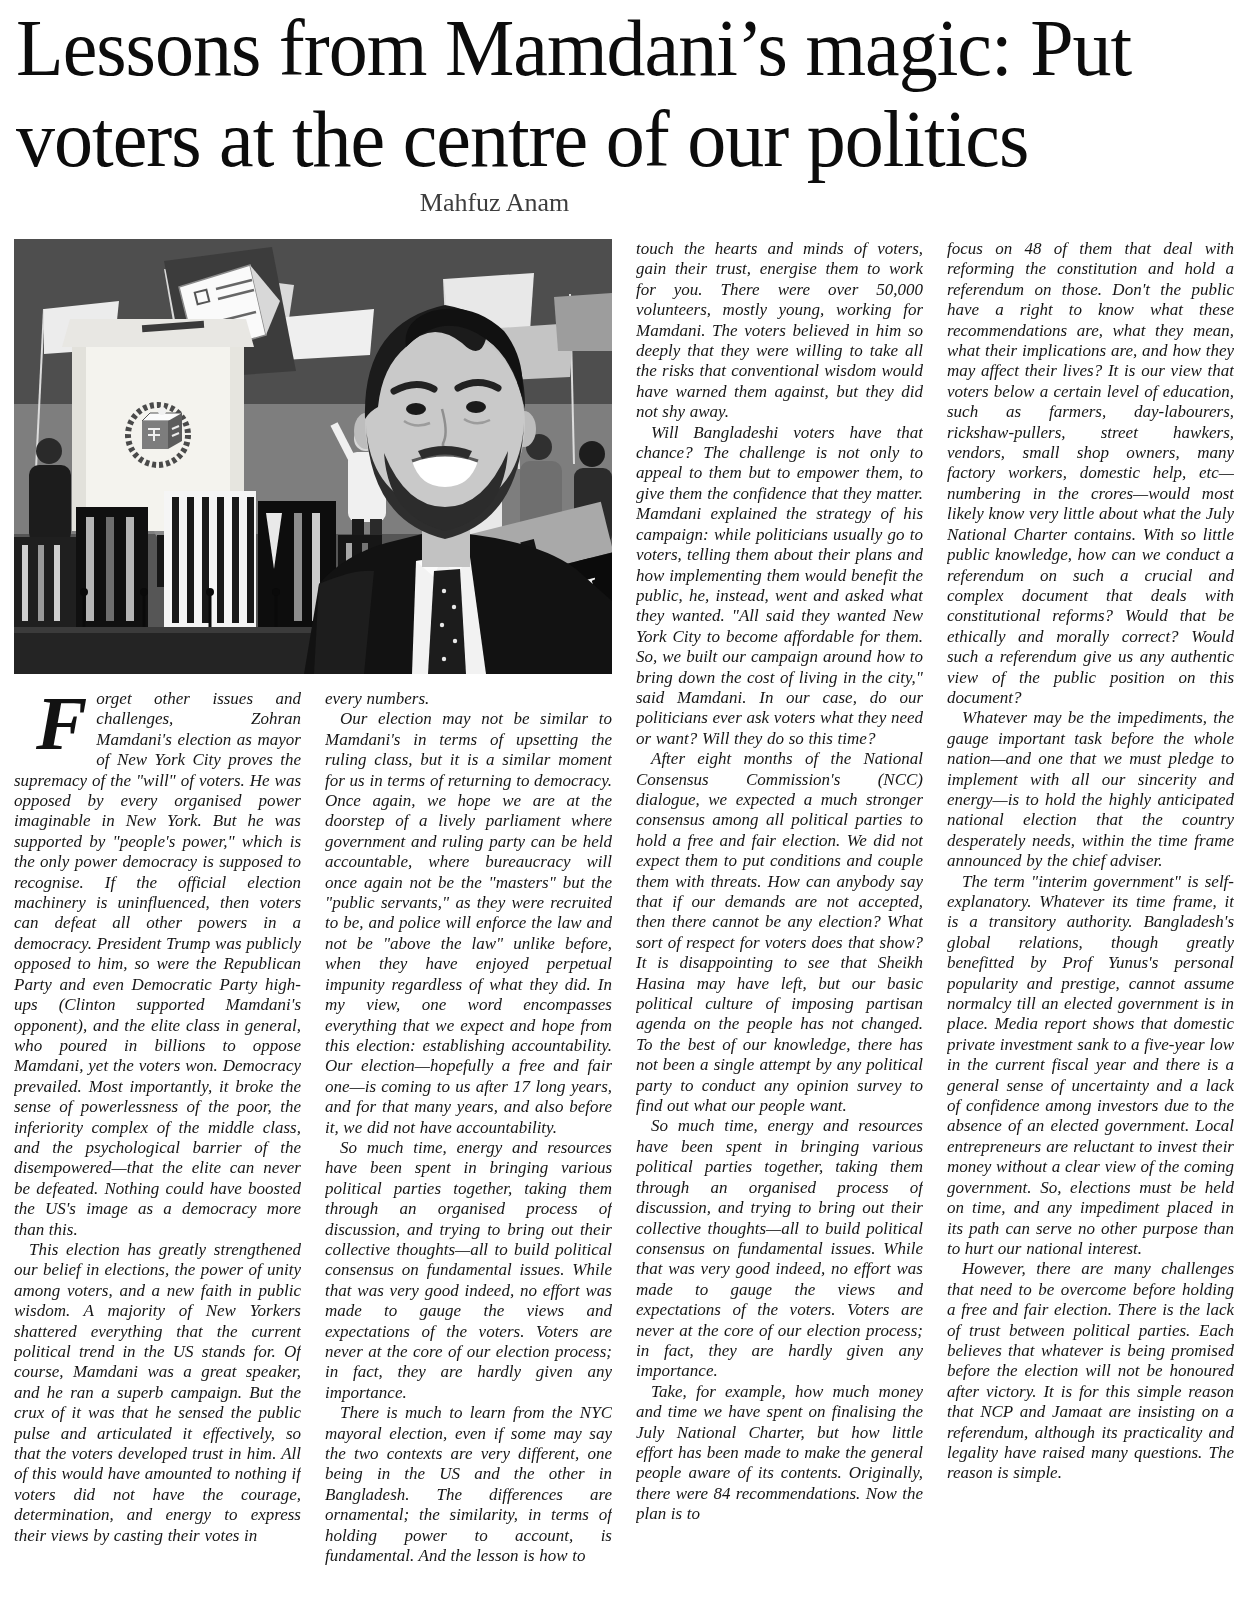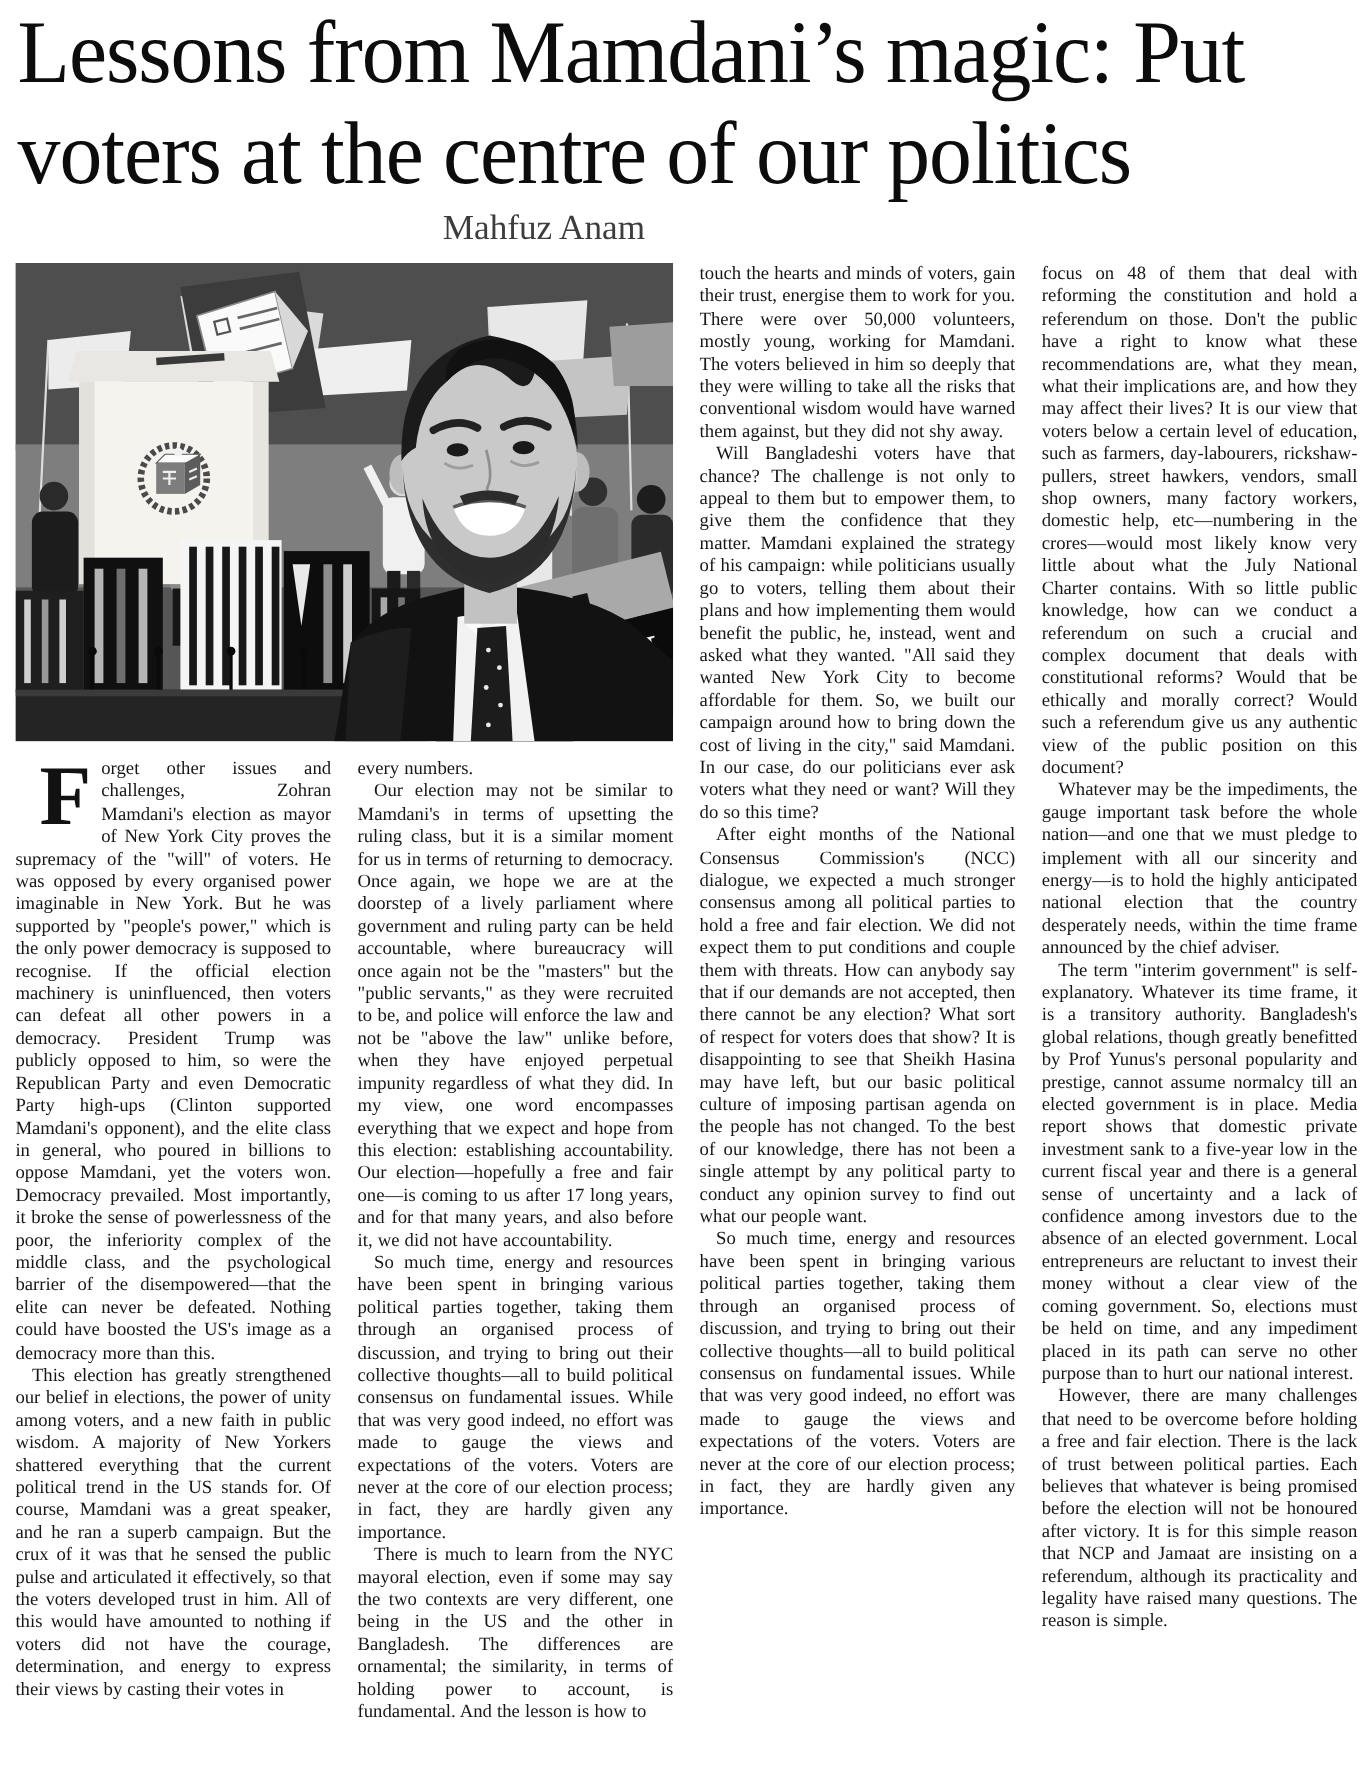--- a/index.html
+++ b/index.html
@@ -7,30 +7,30 @@
     width:1241px;height:1624px;position:relative;background:#ffffff;
     font-family:"Liberation Serif",serif;overflow:hidden;
   }
   .headline{
     position:absolute;left:16px;top:2px;width:1216px;
     font-size:78px;line-height:88px;letter-spacing:-1px;color:#0c0c0c;
     font-weight:normal;margin:0;transform:scaleY(1.04);transform-origin:top left;
   }
   .byline{
     position:absolute;left:0;top:188px;width:989px;text-align:center;
-    font-size:32px;color:#3d3d3d;
+    font-size:26px;color:#3d3d3d;
   }
   .cols{
     position:absolute;left:14px;top:239px;display:flex;gap:24px;
   }
   .col{width:287px;height:1368px;overflow:hidden;}
   .col.under-image{padding-top:450px;height:918px;}
   .col p{
     margin:0;text-align:justify;font-size:17px;line-height:20.4px;
-    color:#161616;word-spacing:0.4px;
+    color:#161616;word-spacing:0.4px;font-style:italic;
   }
   .col p.indent{text-indent:15px;}
   .dropcap{
     float:left;font-size:77px;line-height:61px;font-weight:bold;
     padding:4px 9px 0 22px;color:#121212;
   }
   .figure{
     position:absolute;left:14px;top:239px;width:598px;height:435px;overflow:hidden;
   }
   .figure svg{display:block;}
@@ -228,20 +228,21 @@
       <p>every numbers.</p>
       <p class="indent">Our election may not be similar to Mamdani's in terms of upsetting the ruling class, but it is a similar moment for us in terms of returning to democracy. Once again, we hope we are at the doorstep of a lively parliament where government and ruling party can be held accountable, where bureaucracy will once again not be the "masters" but the "public servants," as they were recruited to be, and police will enforce the law and not be "above the law" unlike before, when they have enjoyed perpetual impunity regardless of what they did. In my view, one word encompasses everything that we expect and hope from this election: establishing accountability. Our election—hopefully a free and fair one—is coming to us after 17 long years, and for that many years, and also before it, we did not have accountability.</p>
       <p class="indent">So much time, energy and resources have been spent in bringing various political parties together, taking them through an organised process of discussion, and trying to bring out their collective thoughts—all to build political consensus on fundamental issues. While that was very good indeed, no effort was made to gauge the views and expectations of the voters. Voters are never at the core of our election process; in fact, they are hardly given any importance.</p>
       <p class="indent">There is much to learn from the NYC mayoral election, even if some may say the two contexts are very different, one being in the US and the other in Bangladesh. The differences are ornamental; the similarity, in terms of holding power to account, is fundamental. And the lesson is how to</p>
     </div>
   <div class="col">
       <p>touch the hearts and minds of voters, gain their trust, energise them to work for you. There were over 50,000 volunteers, mostly young, working for Mamdani. The voters believed in him so deeply that they were willing to take all the risks that conventional wisdom would have warned them against, but they did not shy away.</p>
       <p class="indent">Will Bangladeshi voters have that chance? The challenge is not only to appeal to them but to empower them, to give them the confidence that they matter. Mamdani explained the strategy of his campaign: while politicians usually go to voters, telling them about their plans and how implementing them would benefit the public, he, instead, went and asked what they wanted. "All said they wanted New York City to become affordable for them. So, we built our campaign around how to bring down the cost of living in the city," said Mamdani. In our case, do our politicians ever ask voters what they need or want? Will they do so this time?</p>
       <p class="indent">After eight months of the National Consensus Commission's (NCC) dialogue, we expected a much stronger consensus among all political parties to hold a free and fair election. We did not expect them to put conditions and couple them with threats. How can anybody say that if our demands are not accepted, then there cannot be any election? What sort of respect for voters does that show? It is disappointing to see that Sheikh Hasina may have left, but our basic political culture of imposing partisan agenda on the people has not changed. To the best of our knowledge, there has not been a single attempt by any political party to conduct any opinion survey to find out what our people want.</p>
       <p class="indent">So much time, energy and resources have been spent in bringing various political parties together, taking them through an organised process of discussion, and trying to bring out their collective thoughts—all to build political consensus on fundamental issues. While that was very good indeed, no effort was made to gauge the views and expectations of the voters. Voters are never at the core of our election process; in fact, they are hardly given any importance.</p>
+      <p class="indent">Take, for example, how much money and time we have spent on finalising the July National Charter, but how little effort has been made to make the general people aware of its contents. Originally, there were 84 recommendations. Now the plan is to</p>
     </div>
   <div class="col">
       <p>focus on 48 of them that deal with reforming the constitution and hold a referendum on those. Don't the public have a right to know what these recommendations are, what they mean, what their implications are, and how they may affect their lives? It is our view that voters below a certain level of education, such as farmers, day-labourers, rickshaw-pullers, street hawkers, vendors, small shop owners, many factory workers, domestic help, etc—numbering in the crores—would most likely know very little about what the July National Charter contains. With so little public knowledge, how can we conduct a referendum on such a crucial and complex document that deals with constitutional reforms? Would that be ethically and morally correct? Would such a referendum give us any authentic view of the public position on this document?</p>
       <p class="indent">Whatever may be the impediments, the gauge important task before the whole nation—and one that we must pledge to implement with all our sincerity and energy—is to hold the highly anticipated national election that the country desperately needs, within the time frame announced by the chief adviser.</p>
       <p class="indent">The term "interim government" is self-explanatory. Whatever its time frame, it is a transitory authority. Bangladesh's global relations, though greatly benefitted by Prof Yunus's personal popularity and prestige, cannot assume normalcy till an elected government is in place. Media report shows that domestic private investment sank to a five-year low in the current fiscal year and there is a general sense of uncertainty and a lack of confidence among investors due to the absence of an elected government. Local entrepreneurs are reluctant to invest their money without a clear view of the coming government. So, elections must be held on time, and any impediment placed in its path can serve no other purpose than to hurt our national interest.</p>
       <p class="indent">However, there are many challenges that need to be overcome before holding a free and fair election. There is the lack of trust between political parties. Each believes that whatever is being promised before the election will not be honoured after victory. It is for this simple reason that NCP and Jamaat are insisting on a referendum, although its practicality and legality have raised many questions. The reason is simple.</p>
     </div>
 </div>
 
 </body></html>

